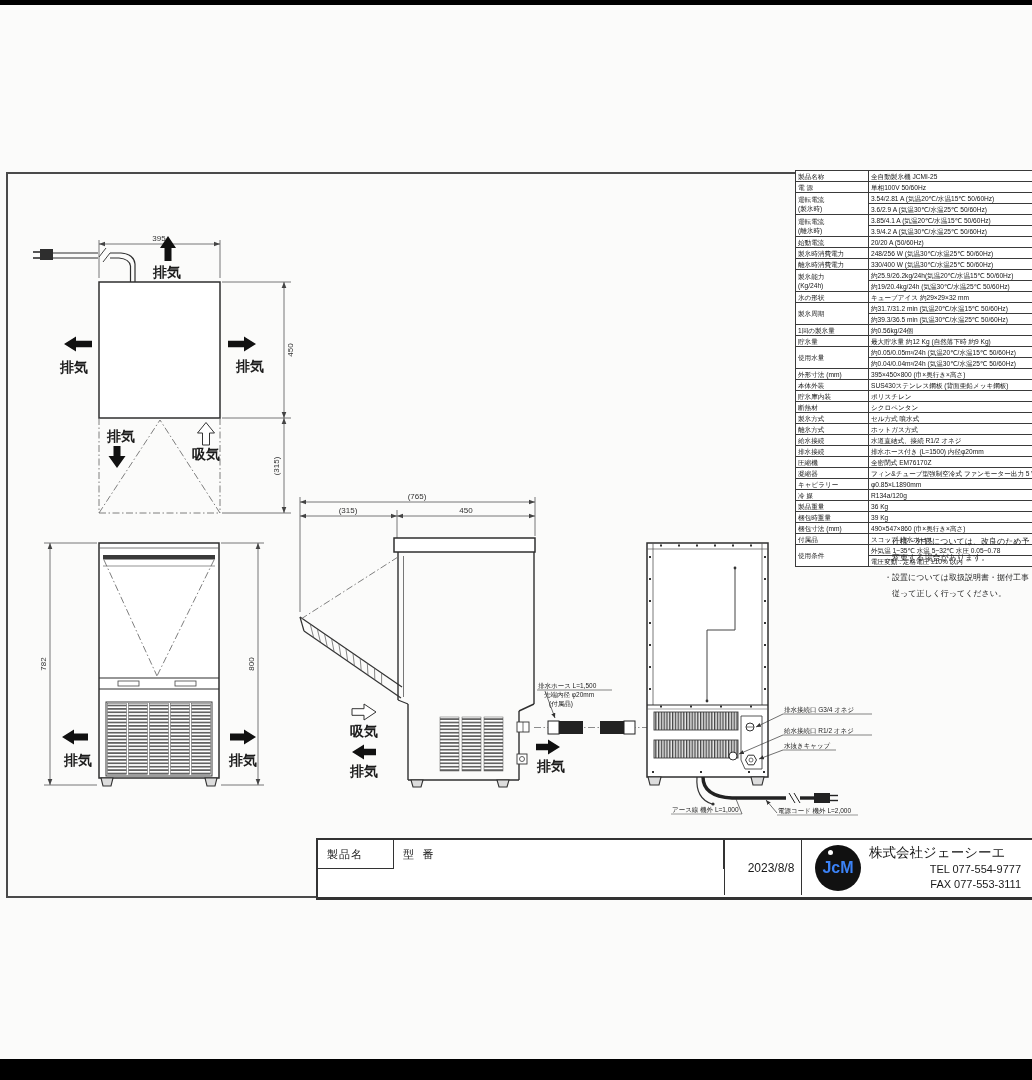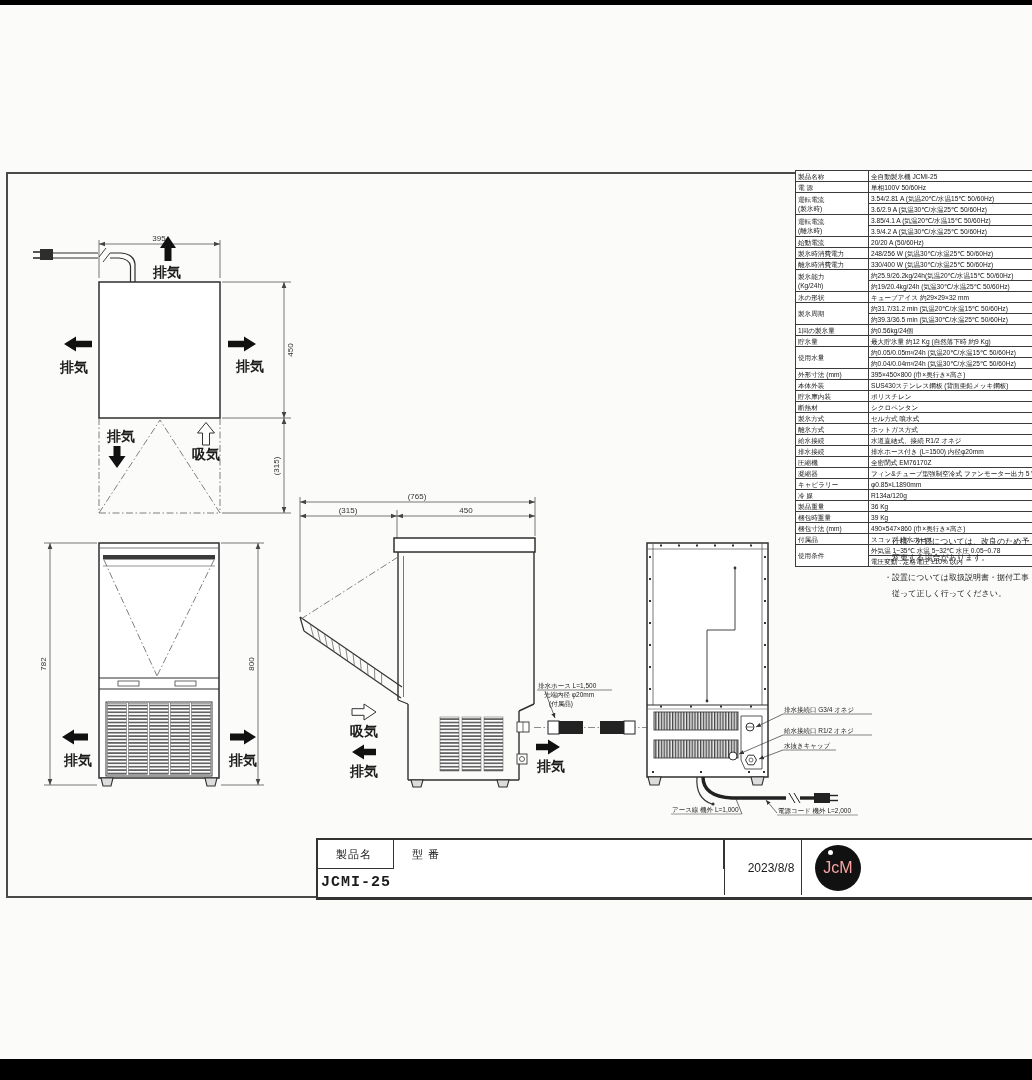--- a/index.html
+++ b/index.html
@@ -22,27 +22,27 @@
   .spec td.lbl{background:#fff;}
 
   
   .notes{position:absolute;left:884px;top:534px;width:210px;font-size:8px;line-height:16px;color:#222;}
   .note{margin-bottom:4px;white-space:nowrap;}
   .note .cont{padding-left:8px;white-space:nowrap;}
 
   
   .tb{position:absolute;left:316px;top:838px;width:722px;height:57px;border:2px solid #333;border-bottom:3px solid #333;display:grid;grid-template-columns:76px 330px 78px auto;grid-template-rows:29px 26px;background:#fff;}
   .tb .cell{display:flex;align-items:center;overflow:hidden;}
-  .tb .c-lbl{border-right:1.5px solid #333;padding-left:18px;font-size:11px;letter-spacing:1px;}
+  .tb .c-lbl{border-right:1.5px solid #333;padding-left:9px;font-size:11px;letter-spacing:1px;font-family:Liberation Mono, monospace;}
   .tb .bb{border-bottom:1.5px solid #333;}
   .tb .c-val1{justify-content:center;font-size:15px;font-weight:bold;letter-spacing:2.5px;}
   .tb .c-val2{justify-content:center;font-size:15px;font-weight:bold;letter-spacing:1px;font-family:"Liberation Mono","DejaVu Sans Mono",monospace;}
   .tb .c-date{grid-column:3;grid-row:1/3;border-left:1.5px solid #333;border-right:1.5px solid #333;justify-content:center;font-size:12px;padding-left:16px;}
   .tb .c-logo{grid-column:4;grid-row:1/3;padding-left:13px;gap:8px;}
-  .logo-circle{width:46px;height:46px;border-radius:50%;background:#111;position:relative;display:flex;align-items:center;justify-content:center;color:#fca5a5;font-weight:normal;font-size:16px;flex:0 0 auto;}
+  .logo-circle{width:46px;height:46px;border-radius:50%;background:#111;position:relative;display:flex;align-items:center;justify-content:center;color:#3b82f6;font-weight:bold;font-size:16px;flex:0 0 auto;}
   .logo-dot{position:absolute;left:13px;top:5px;width:5px;height:5px;border-radius:50%;background:#fff;}
   .companyblock{display:flex;flex-direction:column;}
   .company{font-size:13.5px;white-space:nowrap;}
   .telfax{font-size:11px;line-height:1.35;text-align:right;width:152px;white-space:nowrap;align-self:flex-end;}
 
   svg{position:absolute;left:0;top:0;}
   svg text{font-family:"Liberation Sans","DejaVu Sans",sans-serif;fill:#1c1c1c;}
   .big{font-size:14px;font-weight:bold;}
   .dim{font-size:8px;fill:#333;}
   .callout{font-size:6.5px;fill:#222;}
@@ -478,16 +478,20 @@
   </div>
 
 <div class="tb">
   <div class="cell c-lbl bb">製品名</div>
   <div class="cell c-date">2023/8/8</div>
   <div class="cell c-logo">
     <div class="logo-circle">
       <span>JcM</span>
       <span class="logo-dot"></span>
     </div>
+    <div class="companyblock">
+      <div class="company">株式会社ジェーシーエ</div>
+      <div class="telfax">TEL  077-554-9777</div>
+      <div class="telfax">FAX  077-553-3111</div>
+    </div>
   </div>
   <div class="cell c-lbl">型 番</div>
-  <div class="cell c-val2">JCMI-25</div>
 </div>
 
 </body></html>

